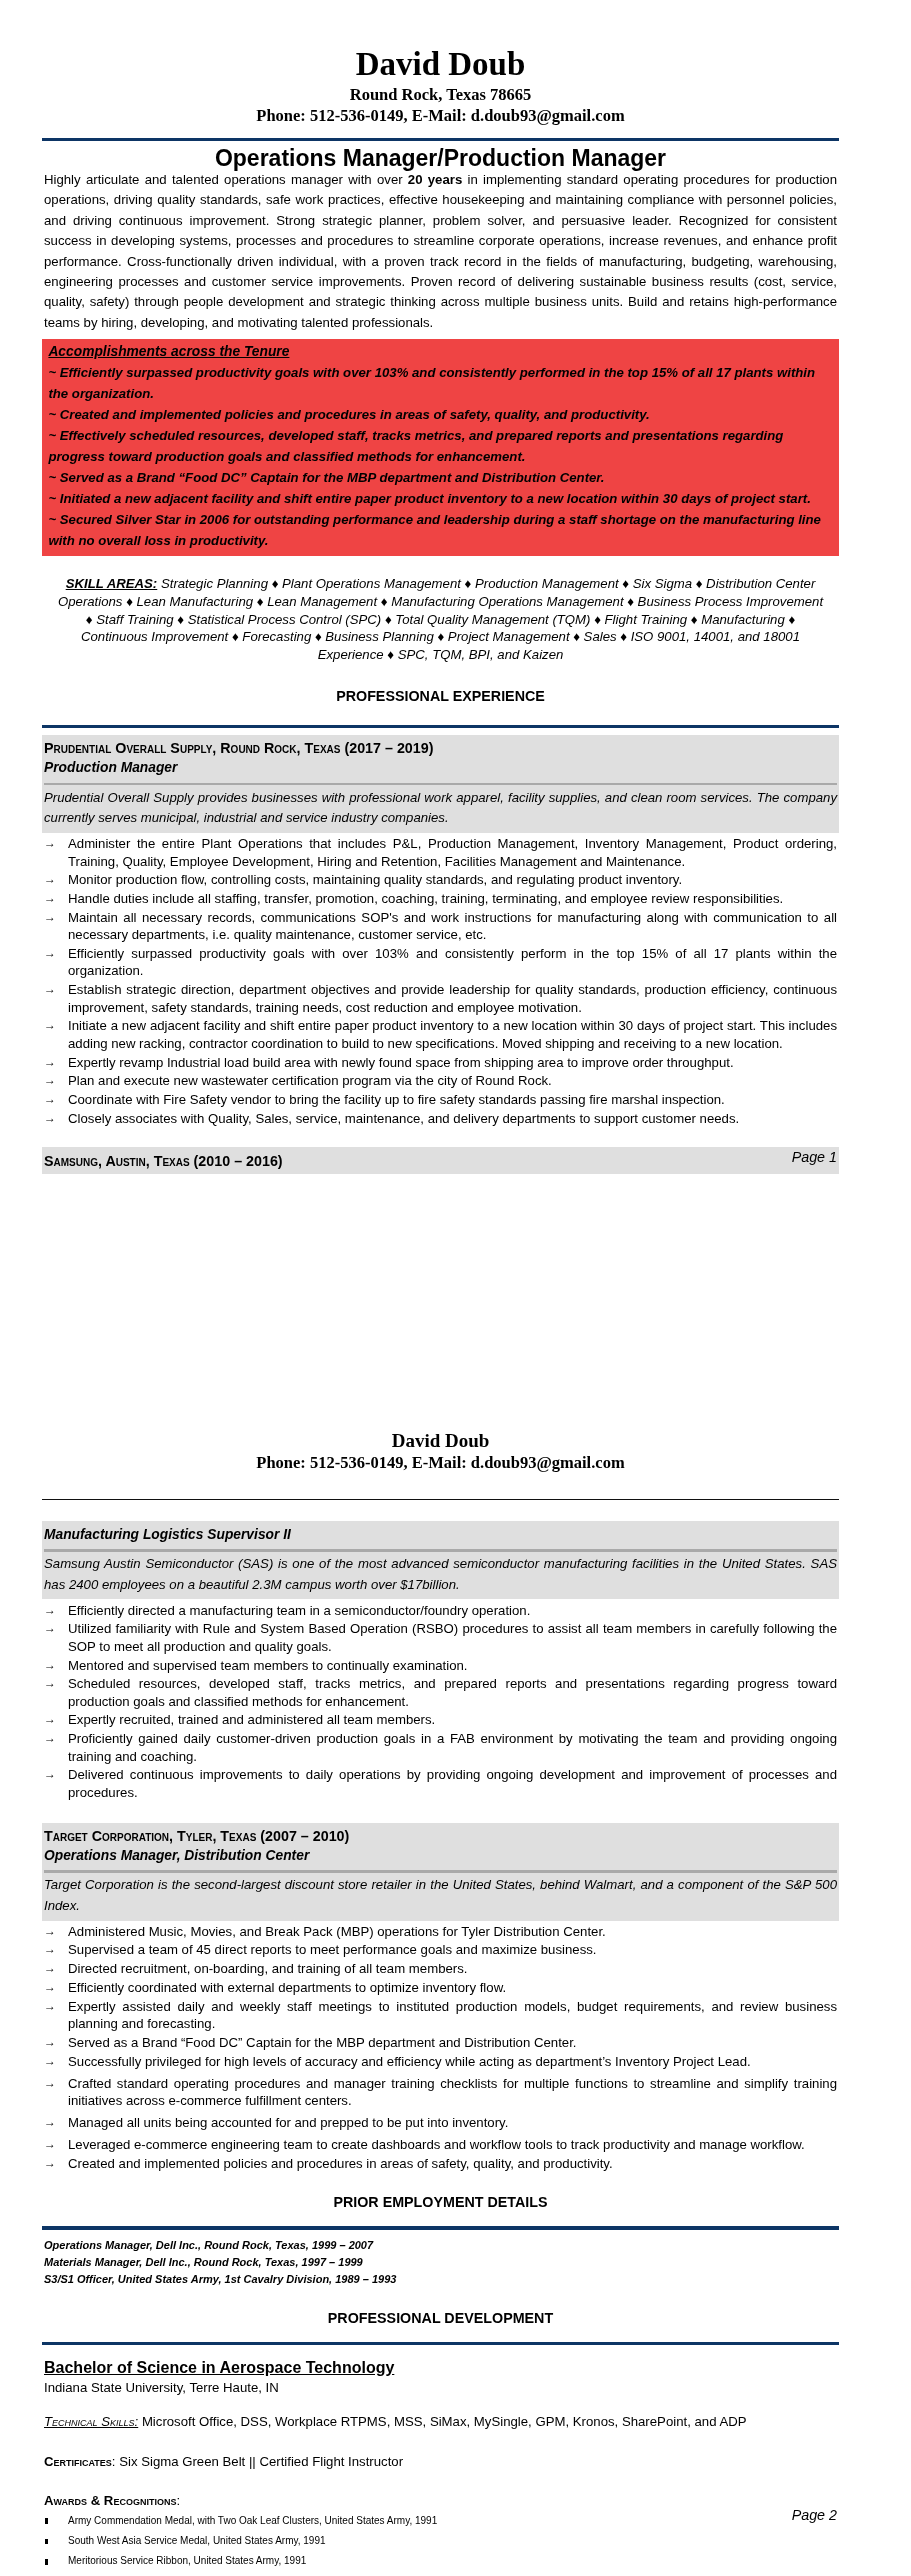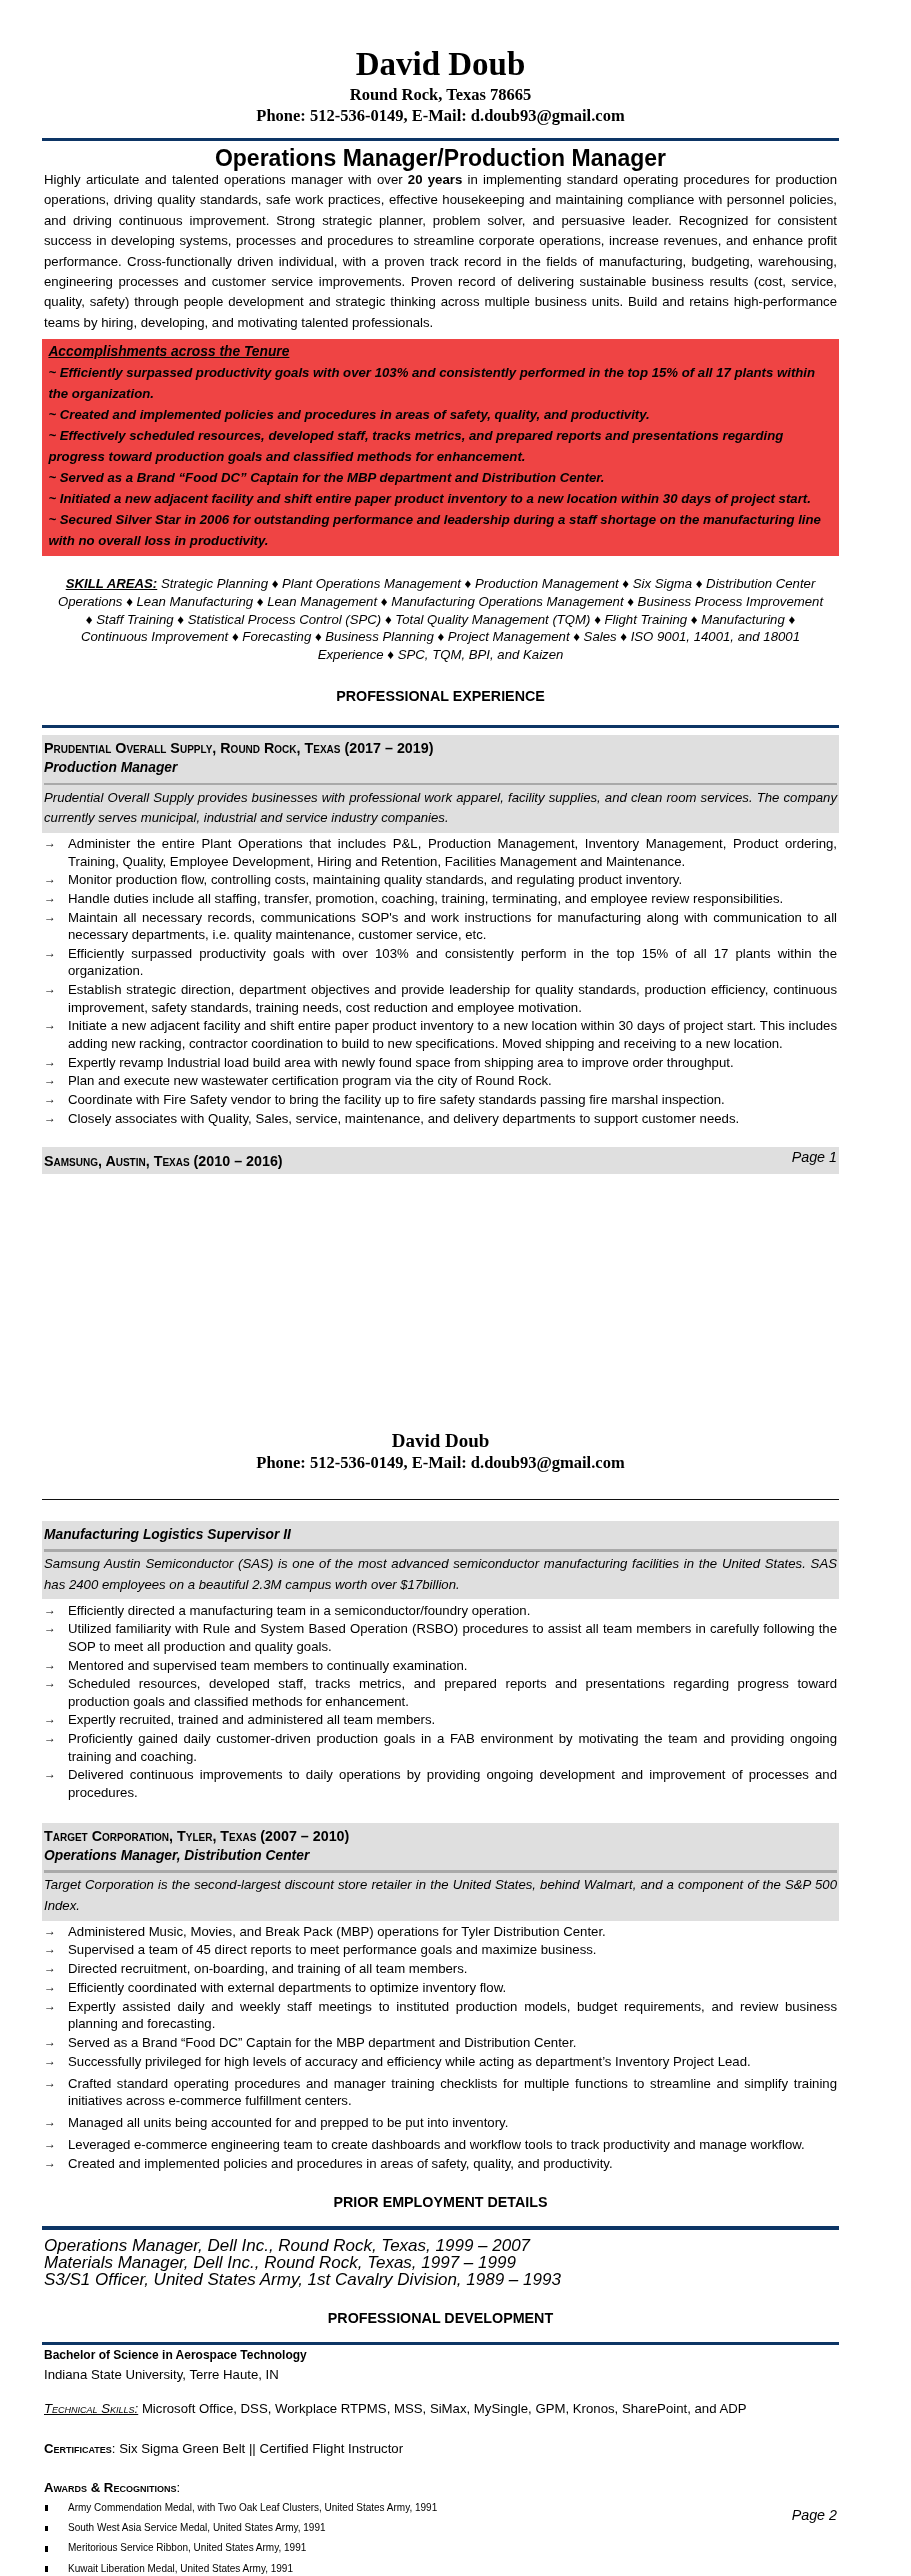--- a/index.html
+++ b/index.html
@@ -34,22 +34,22 @@
   .job-desc { font-style: italic; font-size: 13.2px; line-height: 20.4px; text-align: justify; padding-bottom: 3.3px; }
 
   ul.arrows { list-style: none; margin: 2.2px 0 0; padding: 0; }
   ul.arrows li { position: relative; padding-left: 24px; font-size: 13.2px; line-height: 17.6px; text-align: justify; margin-bottom: 1.1px; }
   ul.arrows li .arrow { position: absolute; left: 0; top: 0; font-size: 12px; }
 
   .page-num { position: absolute; right: 44px; font-style: italic; font-size: 14.3px; }
   .page1 .page-num { top: 1149px; }
   .page2 .page-num { top: 1220px; }
 
-  .prior { font-weight: normal; font-style: italic; font-size: 17px; line-height: 17px; margin-top: 7.7px; }
-  .degree { font-weight: bold; font-size: 12px; line-height: 20px; margin-top: 0; }
+  .prior { font-weight: bold; font-style: italic; font-size: 11px; line-height: 17px; margin-top: 7.7px; }
+  .degree { font-weight: bold; font-size: 16px; line-height: 20px; margin-top: 13px; text-decoration: underline; }
   .school { font-size: 13.2px; line-height: 20px; }
   .tech { font-size: 13.2px; line-height: 17.6px; text-align: justify; margin-top: 14.3px; }
   .tech .lbl { font-style: italic; font-variant: small-caps; text-decoration: underline; }
   .cert { font-size: 13.2px; line-height: 17.6px; margin-top: 23px; }
   .sc { font-weight: bold; font-variant: small-caps; }
   .awards-title { font-size: 13.2px; line-height: 17.6px; margin-top: 21px; }
   ul.squares { list-style: none; margin: 1.1px 0 0; padding: 0; }
   ul.squares li { position: relative; padding-left: 24px; font-size: 10px; line-height: 20.4px; }
   ul.squares li .sq { position: absolute; left: 1.1px; top: 7.7px; width: 2.8px; height: 5.5px; background: #000; }
 </style>

